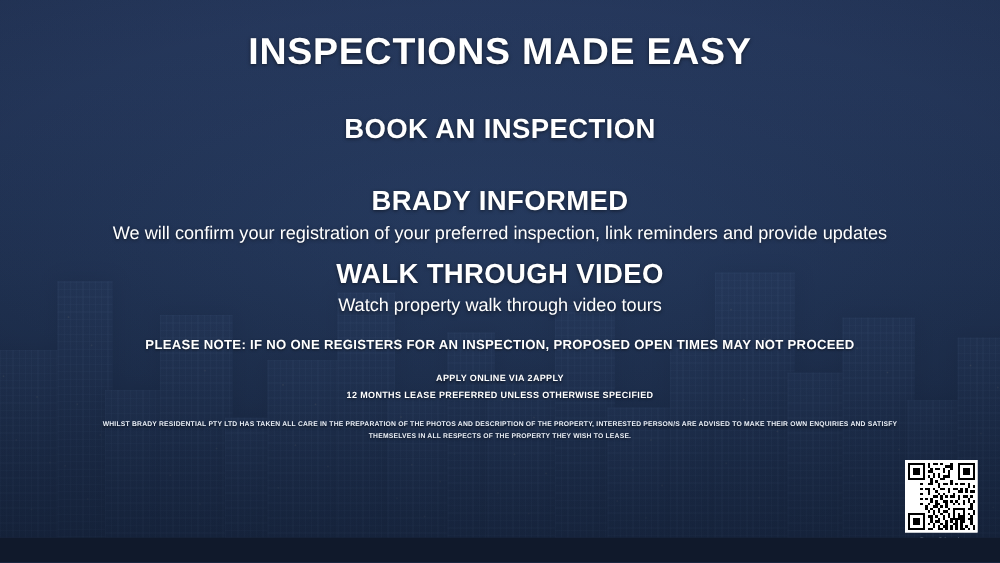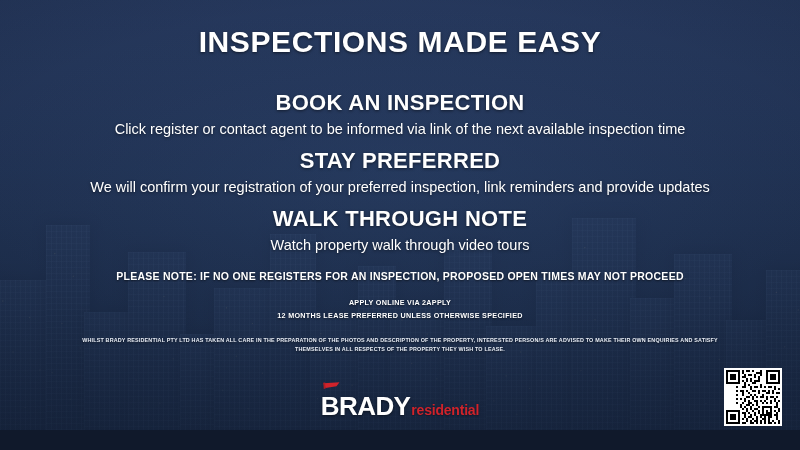--- a/index.html
+++ b/index.html
@@ -267,52 +267,41 @@
 
   <div class="bg-layer bg-wash"></div>
   <div class="bg-layer bg-vignette"></div>
 
   <div class="content">
 
     <div class="main-title">INSPECTIONS MADE EASY</div>
 
     <div class="block" id="block-1">
       <div class="block-head">BOOK AN INSPECTION</div>
-      <div class="block-sub">Click register or contact agent to be informed via link of the next available inspection time</div>
     </div>
 
     <div class="block" id="block-2">
-      <div class="block-head">STAY PREFERRED</div>
+      <div class="block-head">BRADY INFORMED</div>
       <div class="block-sub">We will confirm your registration of your preferred inspection, link reminders and provide updates</div>
     </div>
 
     <div class="block" id="block-3">
-      <div class="block-head">WALK THROUGH NOTE</div>
+      <div class="block-head">WALK THROUGH VIDEO</div>
       <div class="block-sub">Watch property walk through video tours</div>
     </div>
 
     <div class="please-note">PLEASE NOTE: IF NO ONE REGISTERS FOR AN INSPECTION, PROPOSED OPEN TIMES MAY NOT PROCEED</div>
 
     <div class="apply-lines">
       <div>APPLY ONLINE VIA 2APPLY</div>
       <div>12 MONTHS LEASE PREFERRED UNLESS OTHERWISE SPECIFIED</div>
     </div>
 
     <div class="disclaimer">WHILST BRADY RESIDENTIAL PTY LTD HAS TAKEN ALL CARE IN THE PREPARATION OF THE PHOTOS AND DESCRIPTION OF THE PROPERTY, INTERESTED PERSON/S ARE ADVISED TO MAKE THEIR OWN ENQUIRIES AND SATISFY THEMSELVES IN ALL RESPECTS OF THE PROPERTY THEY WISH TO LEASE.</div>
 
-    <div class="logo">
-      <div class="logo-inner">
-        <svg class="logo-flag" viewBox="0 0 17 9">
-          <path d="M0.5 1.2 L16.5 0.2 L13.5 4.2 L2.5 6.0 Z" fill="#d0232b"></path>
-          <path d="M0.2 0.8 L2.0 0.6 L2.6 6.6 L0.8 6.9 Z" fill="#b01d24"></path>
-        </svg>
-        <span class="logo-brady">BRADY</span>
-        <span class="logo-residential">residential</span>
-      </div>
-    </div>
 
     <div class="qr-wrap">
       <svg class="qr-code" viewBox="0 0 29 29" shape-rendering="crispEdges">
         <rect width="29" height="29" fill="#ffffff"></rect>
         <g fill="#000000">
 
           <rect x="1" y="1" width="7" height="1"></rect>
             <rect x="1" y="7" width="7" height="1"></rect>
           <rect x="1" y="1" width="1" height="7"></rect>
             <rect x="7" y="1" width="1" height="7"></rect>

